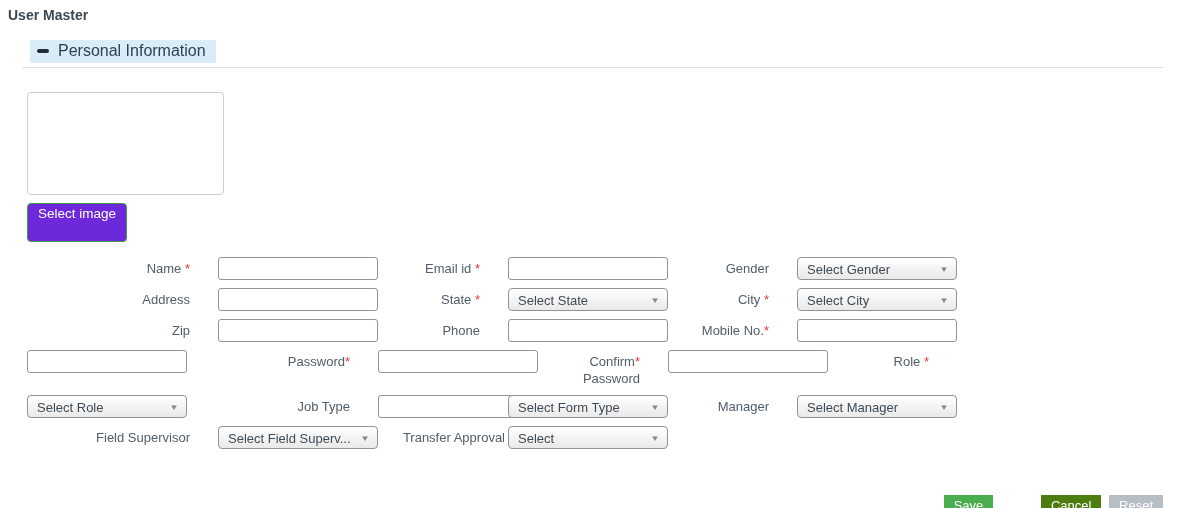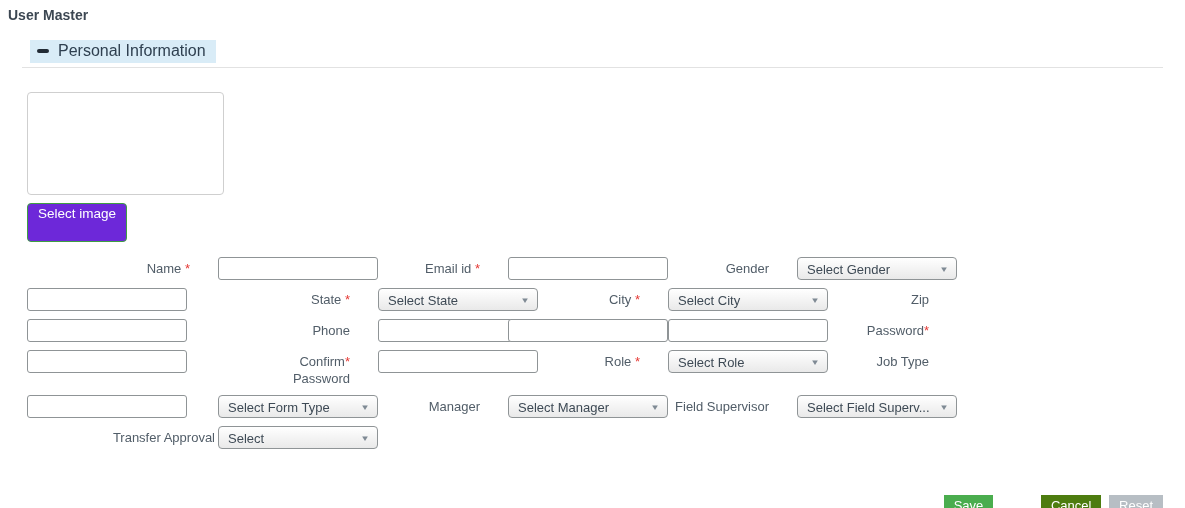--- a/index.html
+++ b/index.html
@@ -155,30 +155,32 @@
 
     <div class="form-grid">
 
       <div class="lbl"><span>Name</span><span class="req"> *</span></div>
       <div class="fld"><input type="text" value="" style=""></div>
       <div class="lbl"><span>Email id</span><span class="req"> *</span></div>
       <div class="fld"><input type="text" value="" style=""></div>
       <div class="lbl"><span>Gender</span><span class="req"></span></div>
       <div class="select"><span>Select Gender</span><span class="caret">▼</span></div>
 
+      <div class="lbl"><span>Address</span><span class="req"></span></div>
       <div class="fld"><input type="text" value="" style=""></div>
       <div class="lbl"><span>State</span><span class="req"> *</span></div>
       <div class="select"><span>Select State</span><span class="caret">▼</span></div>
       <div class="lbl"><span>City</span><span class="req"> *</span></div>
       <div class="select"><span>Select City</span><span class="caret">▼</span></div>
 
       <div class="lbl"><span>Zip</span><span class="req"></span></div>
       <div class="fld"><input type="text" value="" style=""></div>
       <div class="lbl"><span>Phone</span><span class="req"></span></div>
       <div class="fld"><input type="text" value="" style=""></div>
+      <div class="lbl"><span>Mobile No.</span><span class="req">*</span></div>
       <div class="fld"><input type="text" value="" style=""></div>
 
       <div class="fld"><input type="text" value="" style=""></div>
       <div class="lbl"><span>Password</span><span class="req">*</span></div>
       <div class="fld"><input type="password" value="" style=""></div>
       <div class="lbl"><span>Confirm</span><span class="req">*</span><span class="lbl2">Password</span></div>
       <div class="fld"><input type="password" value="" style=""></div>
 
       <div class="lbl"><span>Role</span><span class="req"> *</span></div>
       <div class="select"><span>Select Role</span><span class="caret">▼</span></div>

